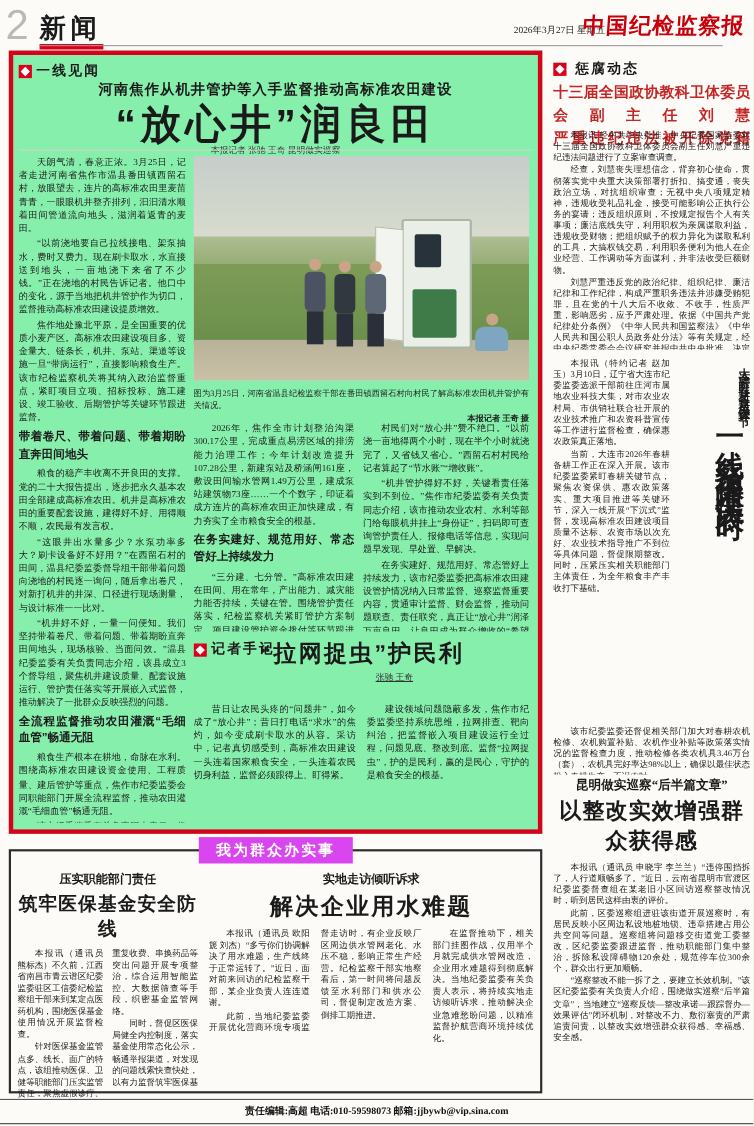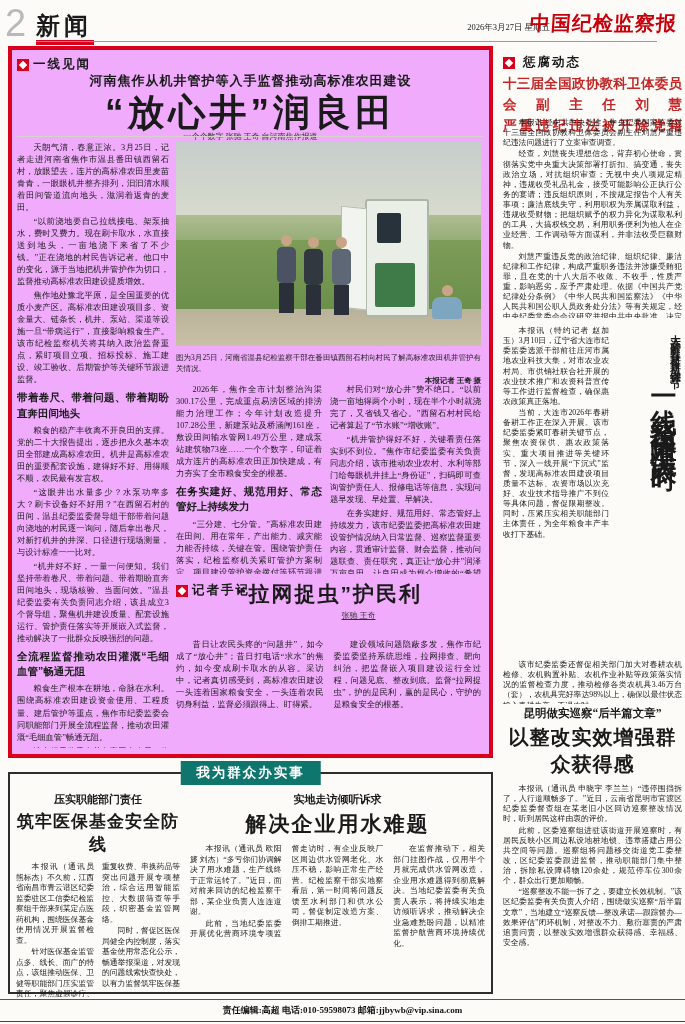--- a/index.html
+++ b/index.html
@@ -8,21 +8,21 @@
   
   .hdr-num{position:absolute;left:5px;top:2px;font-size:38px;color:#b9b9b9;font-family:"Liberation Sans",sans-serif;}
   .hdr-sec{position:absolute;left:36px;top:10px;font-size:24px;font-weight:bold;letter-spacing:4px;}
   .hdr-sec-bar{position:absolute;left:36px;top:40px;width:58px;height:5px;background:#d9001b;}
   .hdr-rule{position:absolute;left:36px;right:28px;top:41px;border-top:1.5px solid #9a9a9a;}
   .hdr-date{position:absolute;right:135px;top:22px;font-size:8.5px;color:#222;}
   .hdr-mast{position:absolute;right:8px;top:10px;font-size:20px;font-weight:bold;color:#c7000b;
             transform:skewX(-4deg);letter-spacing:1px;}
   
   .redbox{position:absolute;left:8px;top:46px;width:485px;height:712px;border:4px solid #d9001b;
-          box-sizing:border-box;background:#f0abfc;}
+          box-sizing:border-box;background:#86efac;}
   .tagline{position:absolute;left:5px;top:6px;display:flex;align-items:center;gap:4px;}
   .tagicon{width:12px;height:12px;background:#d9001b;position:relative;flex:0 0 auto;}
   .tagicon:after{content:"";position:absolute;left:3px;top:3px;width:6px;height:6px;background:#fff;transform:rotate(45deg);}
   .taglabel{font-size:12.5px;font-weight:bold;letter-spacing:2px;}
   .kicker{position:absolute;left:40px;right:40px;top:22px;text-align:center;font-size:13px;font-weight:600;letter-spacing:1px;}
   .bighead{position:absolute;left:0;right:0;top:38px;text-align:center;font-size:37px;font-weight:900;
            letter-spacing:4px;font-family:"Liberation Sans",sans-serif;}
   .byline{position:absolute;left:0;right:0;top:81px;text-align:center;font-size:8px;color:#333;}
   .head-rule{position:absolute;left:5px;right:5px;top:86px;border-top:1px solid #d6d2ca;}
   .bt{font-size:8.3px;line-height:1.45;text-align:justify;}
@@ -74,21 +74,21 @@
   .v-kicker{font-size:10.5px;letter-spacing:4px;font-weight:600;}
   .v-head{font-size:26px;font-weight:900;font-family:"Liberation Sans",sans-serif;letter-spacing:7px;}
   .art2-wide{height:44px;overflow:hidden;margin-top:2px;}
   .art3{position:absolute;left:0;right:0;top:654px;}
   .art3-kicker{text-align:center;font-size:11.5px;font-weight:bold;margin-bottom:3px;}
   .art3-head{text-align:center;font-size:20px;font-weight:900;font-family:"Liberation Sans",sans-serif;letter-spacing:1px;}
   .art3-body{margin-top:6px;height:238px;overflow:hidden;}
   
   .bottombox{position:absolute;left:8px;top:772px;width:485px;height:222px;border:2px solid #2d2d2d;
              box-sizing:border-box;background:#fcfbf8;}
-  .badge{position:absolute;left:50%;top:-13px;transform:translateX(-50%);background:#0f766e;color:#fff;
+  .badge{position:absolute;left:50%;top:-13px;transform:translateX(-50%);background:#d946ef;color:#fff;
          font-size:13.5px;font-weight:bold;letter-spacing:2px;padding:3px 16px;font-family:"Liberation Sans",sans-serif;}
   .bb-inner{position:absolute;left:6px;right:6px;top:16px;bottom:6px;display:flex;gap:10px;}
   .bb-left{width:164px;flex:0 0 auto;}
   .bb-right{flex:1;}
   .bb-kicker{text-align:center;font-size:11px;font-weight:600;margin:2px 0 3px;}
   .bb-head-sm{text-align:center;font-size:17px;font-weight:900;font-family:"Liberation Sans",sans-serif;letter-spacing:1px;}
   .bb-head-lg{text-align:center;font-size:21px;font-weight:900;font-family:"Liberation Sans",sans-serif;letter-spacing:2px;}
   .bb-body2{margin-top:6px;column-count:2;column-gap:8px;height:148px;overflow:hidden;font-size:7.8px;line-height:1.35;text-align:justify;}
   .bb-body3{margin-top:6px;column-count:3;column-gap:10px;height:148px;overflow:hidden;font-size:7.8px;line-height:1.35;text-align:justify;}
   .bb-body2 p,.bb-body3 p{margin:0 0 1px;text-indent:2em;}
@@ -109,21 +109,21 @@
   <div class="hdr-date">2026年3月27日 星期五</div>
   <div class="hdr-mast">中国纪检监察报</div>
 
   <div class="redbox">
     <div class="tagline">
       <span class="tagicon"></span>
       <span class="taglabel">一线见闻</span>
     </div>
     <div class="kicker">河南焦作从机井管护等入手监督推动高标准农田建设</div>
     <div class="bighead">“放心井”润良田</div>
-    <div class="byline">一个个数字 张驰 王奇 自河南焦作报道</div>
+    <div class="byline">本报记者 张驰 王奇 昆明做实巡察</div>
     <div class="head-rule"></div>
 
     <div class="col1 bt">
       <p>天朗气清，春意正浓。3月25日，记者走进河南省焦作市温县番田镇西留石村，放眼望去，连片的高标准农田里麦苗青青，一眼眼机井整齐排列，汩汩清水顺着田间管道流向地头，滋润着返青的麦田。</p>
       <p>“以前浇地要自己拉线接电、架泵抽水，费时又费力。现在刷卡取水，水直接送到地头，一亩地浇下来省了不少钱。”正在浇地的村民告诉记者。他口中的变化，源于当地把机井管护作为切口，监督推动高标准农田建设提质增效。</p>
       <p>焦作地处豫北平原，是全国重要的优质小麦产区。高标准农田建设项目多、资金量大、链条长，机井、泵站、渠道等设施一旦“带病运行”，直接影响粮食生产。该市纪检监察机关将其纳入政治监督重点，紧盯项目立项、招标投标、施工建设、竣工验收、后期管护等关键环节跟进监督。</p>
       <p class="subhead">带着卷尺、带着问题、带着期盼直奔田间地头</p>
       <p>粮食的稳产丰收离不开良田的支撑。党的二十大报告提出，逐步把永久基本农田全部建成高标准农田。机井是高标准农田的重要配套设施，建得好不好、用得顺不顺，农民最有发言权。</p>
       <p>“这眼井出水量多少？水泵功率多大？刷卡设备好不好用？”在西留石村的田间，温县纪委监委督导组干部带着问题向浇地的村民逐一询问，随后拿出卷尺，对新打机井的井深、口径进行现场测量，与设计标准一一比对。</p>
       <p>“机井好不好，一量一问便知。我们坚持带着卷尺、带着问题、带着期盼直奔田间地头，现场核验、当面问效。”温县纪委监委有关负责同志介绍，该县成立3个督导组，聚焦机井建设质量、配套设施运行、管护责任落实等开展嵌入式监督，推动解决了一批群众反映强烈的问题。</p>

